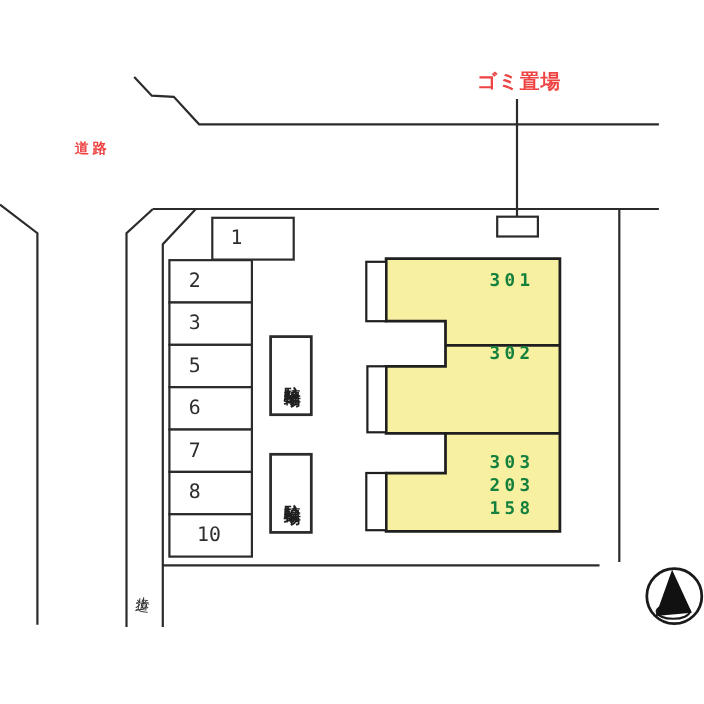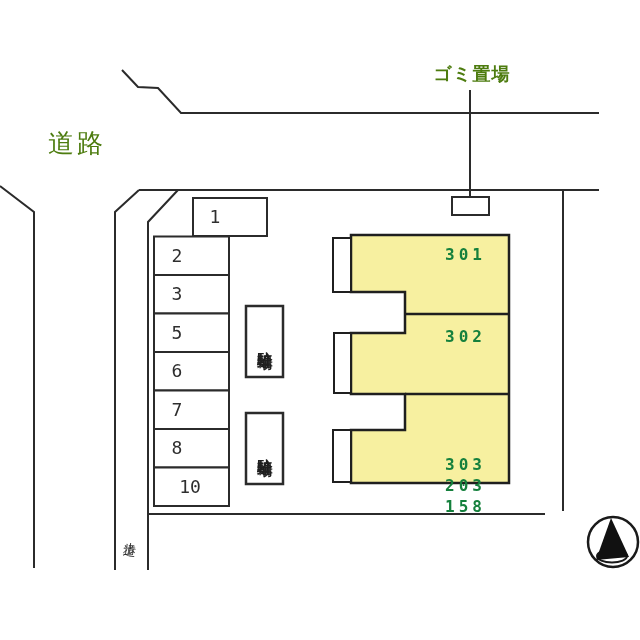--- a/index.html
+++ b/index.html
@@ -1,22 +1,22 @@
 <!DOCTYPE html>
 <html><head>
 <meta charset="utf-8">
 <style>
   html,body{margin:0;padding:0;background:#ffffff;}
   #plan{
     position:relative;width:640px;height:640px;background:#ffffff;overflow:hidden;
     font-family:"Liberation Sans", sans-serif;
   }
   #linework{position:absolute;left:0;top:0;}
-  .lbl{position:absolute;color:#4d7c0f;}
-  .lbl-road{left:48px;top:126px;font-size:26px;font-weight:400;letter-spacing:3px;}
+  .lbl{position:absolute;color:#ef4444;}
+  .lbl-road{left:68px;top:126px;font-size:13px;font-weight:700;letter-spacing:3px;}
   .lbl-garbage{left:426px;top:62px;width:92px;text-align:center;font-size:18px;font-weight:600;letter-spacing:1px;}
   .pnum{
     position:absolute;width:30px;height:22px;line-height:22px;text-align:center;
     font-family:"DejaVu Sans Mono", monospace;font-size:18px;color:#2e2e2e;
   }
   .rooms{
     position:absolute;left:398px;width:88px;text-align:right;
     font-family:"DejaVu Sans Mono", monospace;font-size:16px;font-weight:600;
     line-height:21px;letter-spacing:4px;color:#15803d;
   }
@@ -100,22 +100,22 @@
   <div class="pnum" style="left:162px;top:399px;">7</div>
   <div class="pnum" style="left:162px;top:437px;">8</div>
   <div class="pnum" style="left:175px;top:476px;">10</div>
 
   <div class="bike bike1 vtext">駐輪場</div>
   <div class="bike bike2 vtext">駐輪場</div>
 
   <div class="rooms" style="top:244px;">
     <div>301</div>
   </div>
-  <div class="rooms" style="top:326px;">
+  <div class="rooms" style="top:310px;">
     <div>302</div>
   </div>
-  <div class="rooms" style="top:409px;margin-top:45px;">
+  <div class="rooms" style="top:409px;">
     <div>303</div>
     <div>203</div>
     <div>158</div>
   </div>
 
 </div>
 
 </body></html>

